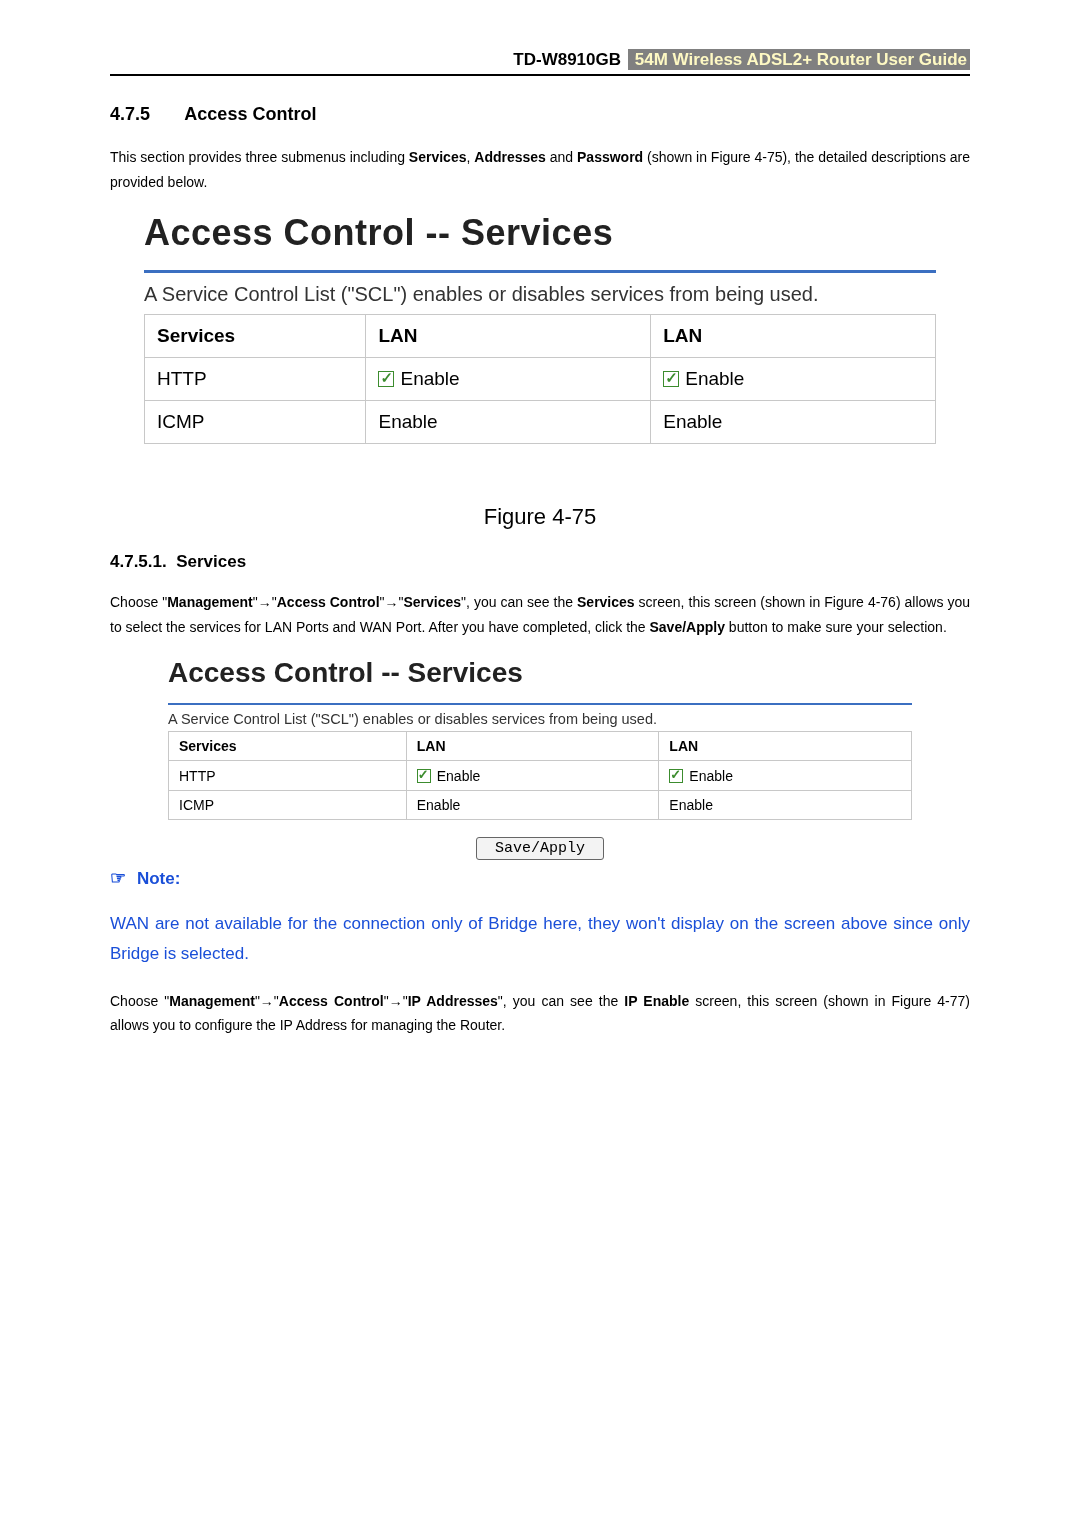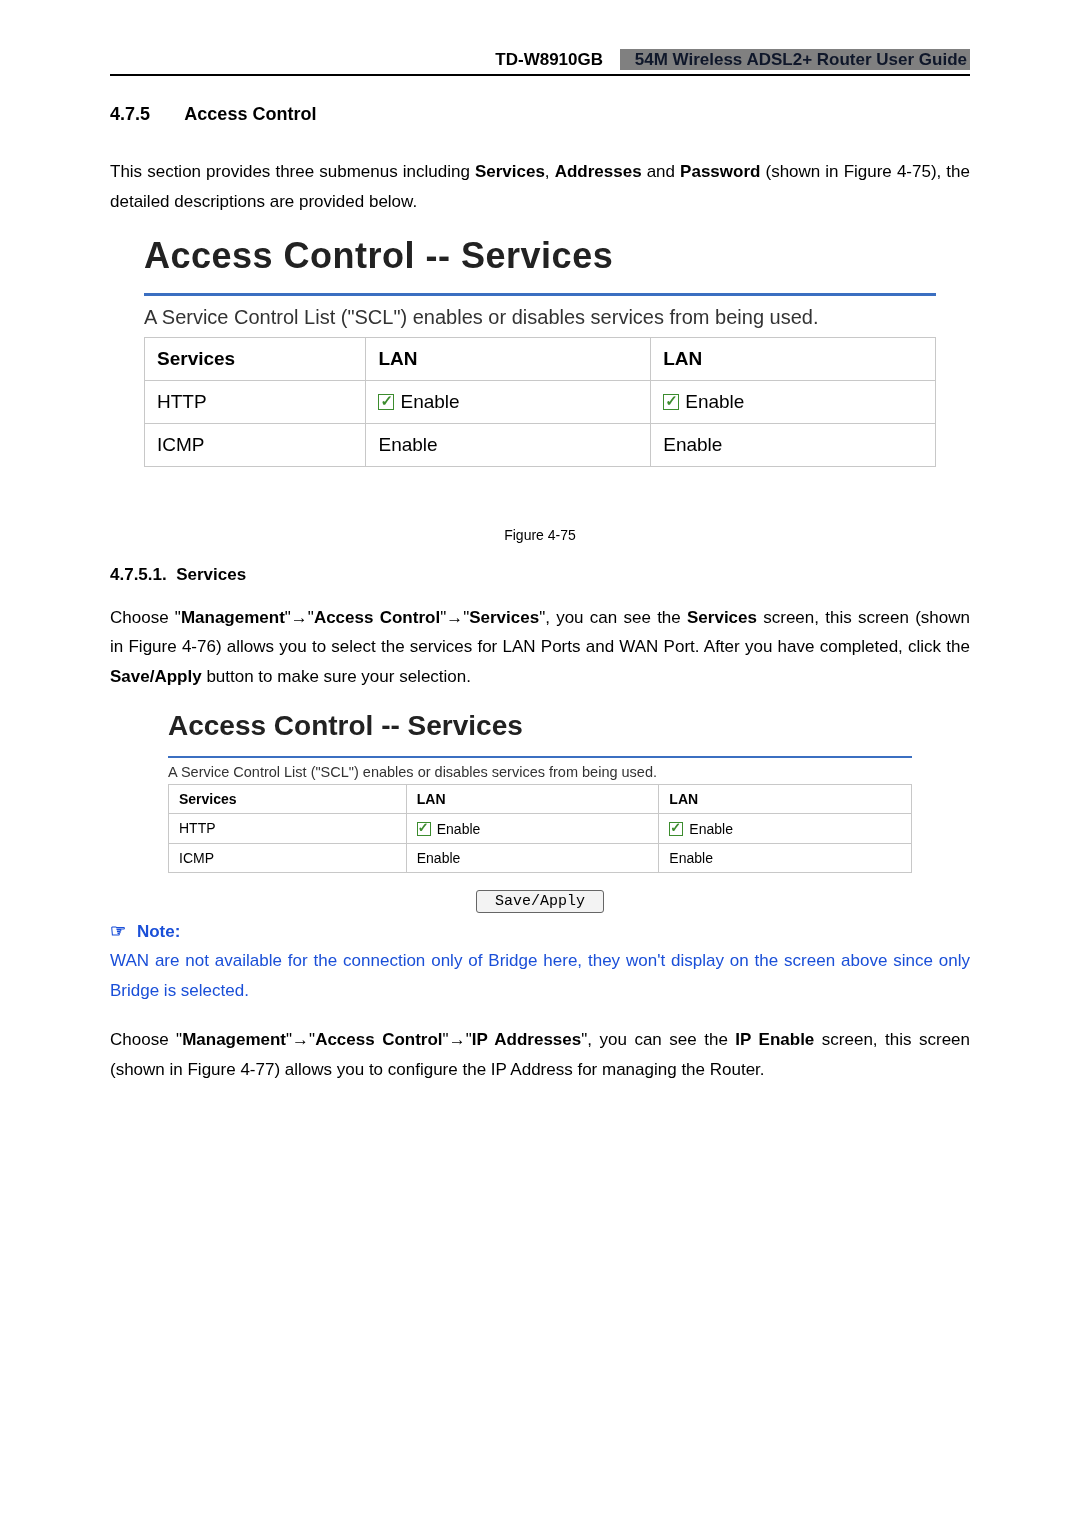--- a/index.html
+++ b/index.html
@@ -18,54 +18,54 @@
   .header-line {
     text-align: right;
     font-size: 17px;
     font-weight: bold;
     padding-bottom: 4px;
     border-bottom: 2.5px solid #000;
     margin-bottom: 28px;
   }
   .header-line .boxed {
     background: #808080;
-    color: #0f172a;
-    padding: 1px 3px 1px 15px;
-    margin-left: 12px;
+    color: #fef9c3;
+    padding: 1px 3px 1px 7px;
+    margin-left: 2px;
   }
   .sec-heading {
     font-size: 18px;
     font-weight: bold;
-    margin-bottom: 32px;
+    margin-bottom: 20px;
   }
   .sec-heading .num { display:inline-block; width: 70px; }
   .body-text {
-    font-size: 17px;
+    font-size: 14px;
     line-height: 1.75;
     text-align: justify;
     text-justify: inter-word;
     margin-bottom: 18px;
   }
   .body-text b { font-weight: bold; }
   .fig-caption {
     text-align: center;
-    font-size: 14px;
+    font-size: 22px;
     margin: 14px 0 22px 0;
   }
   .sub-heading {
     font-size: 17px;
     font-weight: bold;
     margin: 12px 0 18px 0;
   }
   .arrow { font-family: Arial; }
   .note-line {
     color: #1a4fd8;
     font-weight: bold;
     font-size: 17px;
-    margin: 8px 0 4px 0;
+    margin: 8px 0 20px 0;
   }
   .note-line .hand { font-style: normal; margin-right: 6px; font-size:18px;}
   .note-body {
     color: #1a4fd8;
     font-size: 17px;
     line-height: 1.75;
     text-align: justify;
     margin-bottom: 20px;
   }
   .note-body b { font-weight: normal; }

